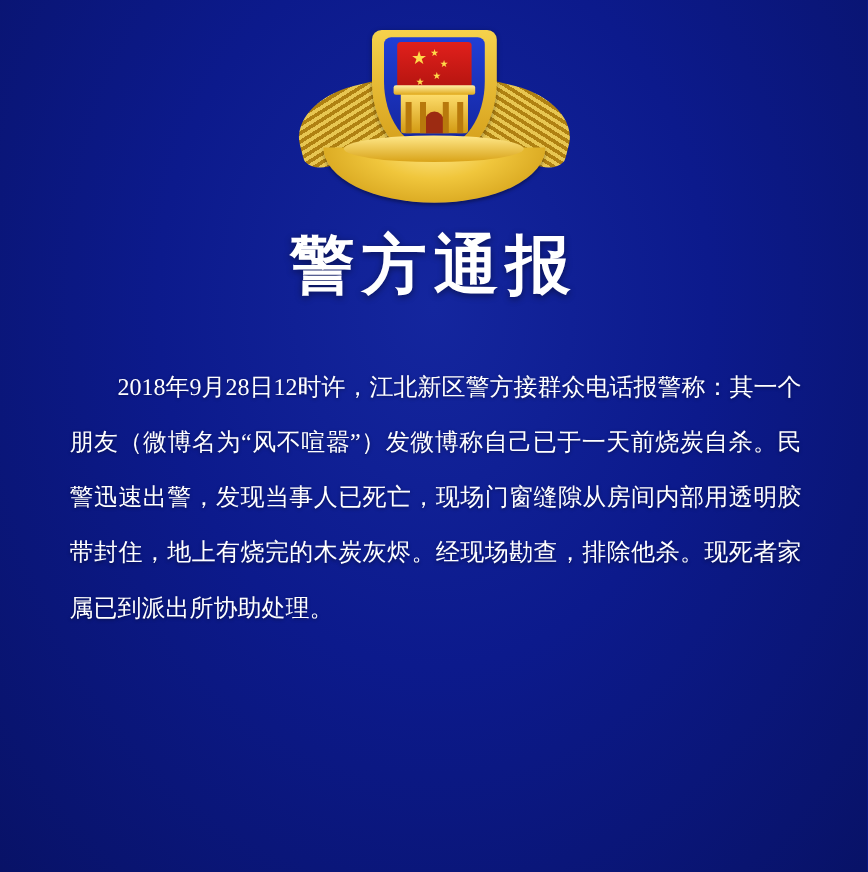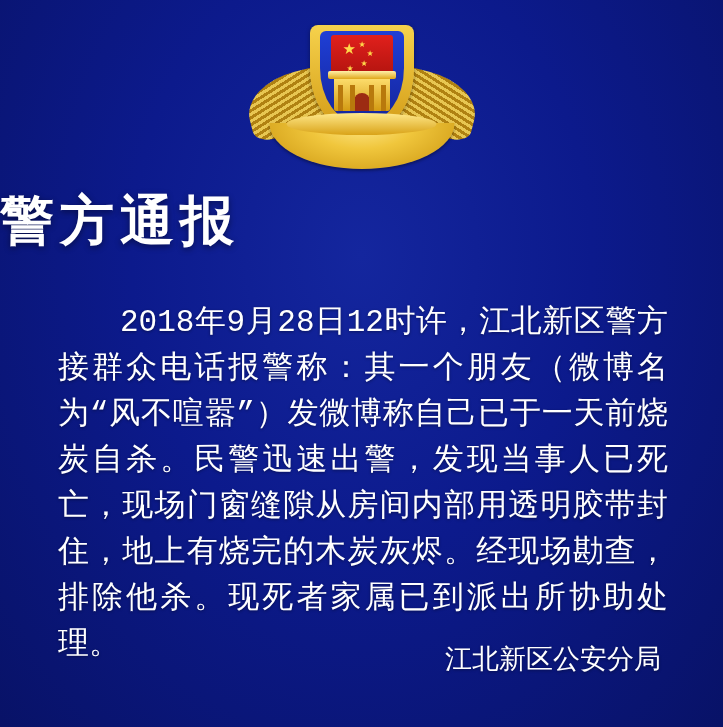--- a/index.html
+++ b/index.html
@@ -179,40 +179,41 @@
   .pillars span:nth-child(2){ left: 16px; }
   .pillars span:nth-child(3){ right: 16px; }
   .pillars span:nth-child(4){ right: 4px; }
 
   
   .title {
     position: absolute;
     top: 185px;
     left: 0;
     width: 100%;
+    text-align: center;
     color: #ffffff;
     font-size: 54px;
     font-weight: bold;
     letter-spacing: 6px;
     text-shadow: 0 2px 6px rgba(0,0,0,.45);
     font-family: Liberation Sans, sans-serif;
   }
 
   
   .body-text {
     position: absolute;
     top: 300px;
     left: 58px;
     width: 610px;
     color: #ffffff;
-    font-size: 31px;
+    font-size: 20px;
     line-height: 46px;
     text-align: justify;
     text-indent: 2em;
-    font-family: Liberation Mono, monospace;
+    font-family: Liberation Serif, serif;
     text-shadow: 0 1px 3px rgba(0,0,0,.4);
   }
 
   
   .sign {
     position: absolute;
     right: 62px;
     bottom: 48px;
     text-align: right;
     color: #ffffff;
@@ -251,16 +252,15 @@
       </div>
       <div class="base"></div>
     </div>
   </div>
 
   <div class="title">警方通报</div>
 
   <div class="body-text">2018年9月28日12时许，江北新区警方接群众电话报警称：其一个朋友（微博名为“风不喧嚣”）发微博称自己已于一天前烧炭自杀。民警迅速出警，发现当事人已死亡，现场门窗缝隙从房间内部用透明胶带封住，地上有烧完的木炭灰烬。经现场勘查，排除他杀。现死者家属已到派出所协助处理。</div>
 
   <div class="sign">
-    <div>江北新区公安分局</div>
   </div>
 
 </div>
 
 </body></html>

